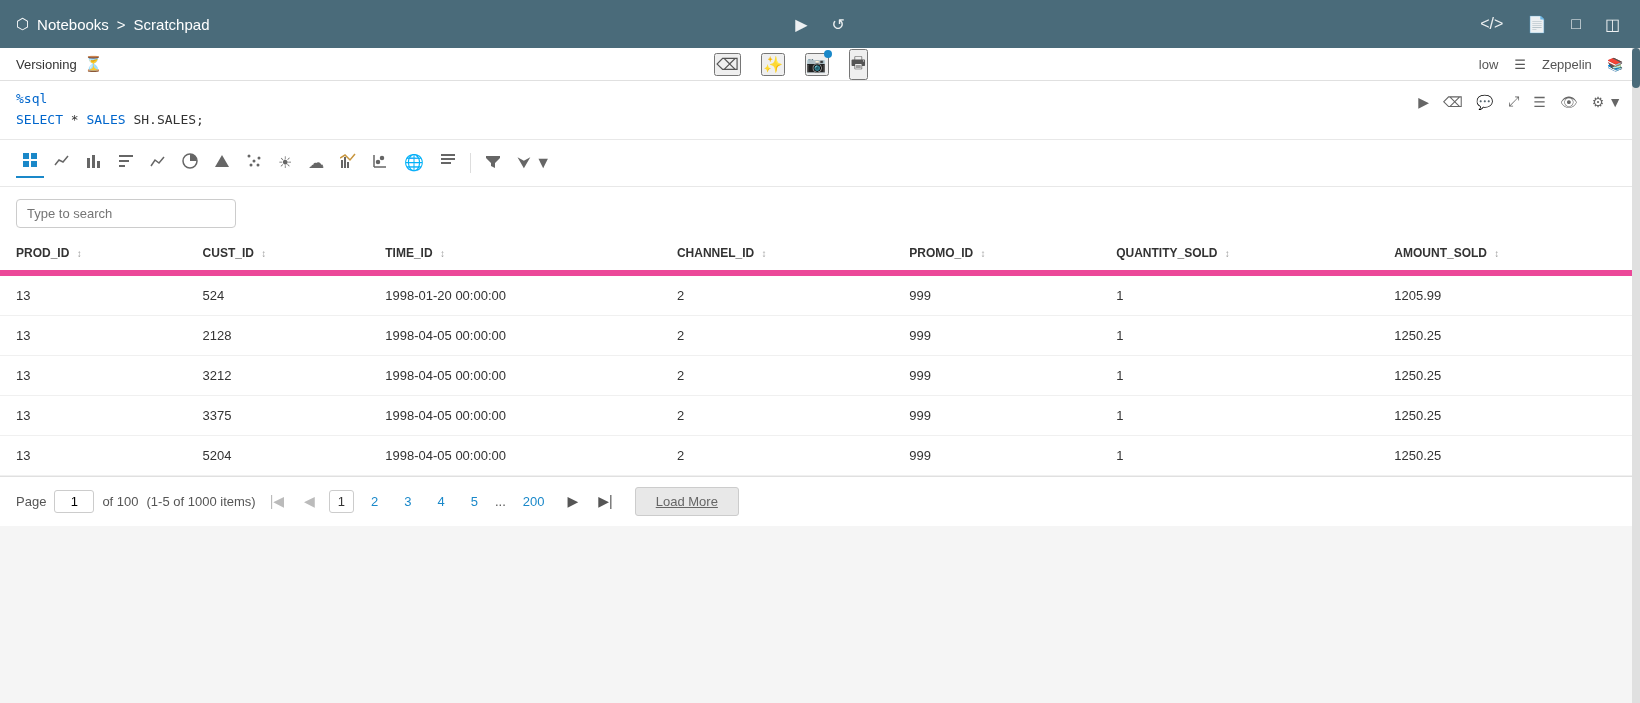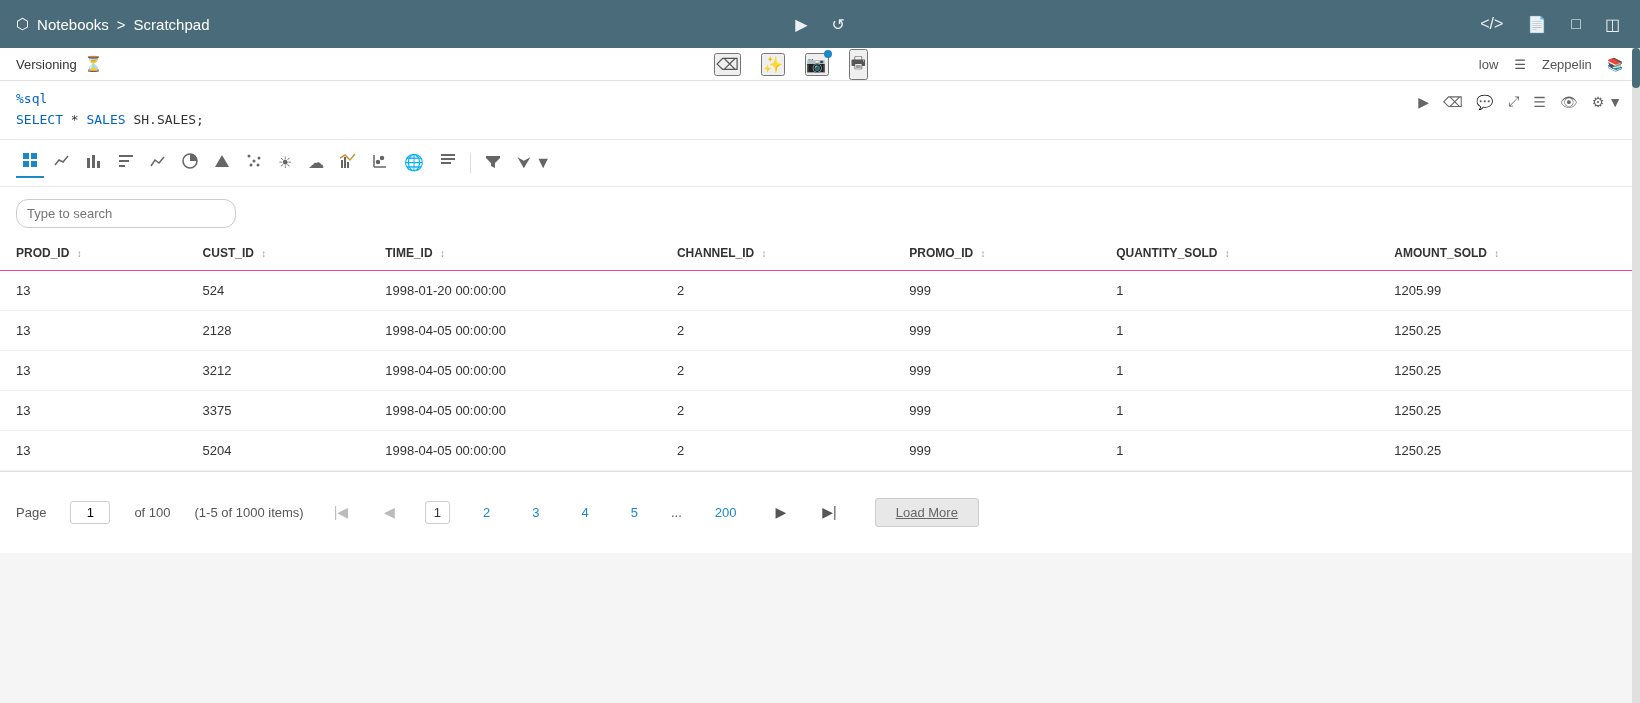--- a/index.html
+++ b/index.html
@@ -129,21 +129,21 @@
     }
     .viz-separator { width: 1px; height: 20px; background: #ddd; margin: 0 4px; }
 
     
     .search-area {
       padding: 12px 16px 8px;
       background: white;
     }
     .search-input {
       border: 1px solid #ccc;
-      border-radius: 12px;
+      border-radius: 4px;
       padding: 6px 10px;
       font-size: 13px;
       width: 220px;
       color: #999;
       outline: none;
     }
 
     
     .table-container {
       background: white;
@@ -152,21 +152,21 @@
     table {
       width: 100%;
       border-collapse: collapse;
     }
     thead th {
       text-align: left;
       padding: 10px 16px;
       font-weight: 600;
       font-size: 12px;
       color: #333;
-      border-bottom: 1px solid #ec4899;
+      border-bottom: 6px solid #ec4899;
       white-space: nowrap;
       cursor: pointer;
     }
     thead th .sort-icon {
       display: inline-block;
       font-size: 10px;
       color: #999;
       margin-left: 4px;
     }
     tbody tr {
@@ -175,24 +175,24 @@
     tbody td {
       padding: 12px 16px;
       color: #333;
       font-size: 13px;
     }
 
     
     .pagination-bar {
       display: flex;
       align-items: center;
-      padding: 26px 16px;
+      padding: 10px 16px;
       background: white;
       border-top: 1px solid #e0e0e0;
-      gap: 24px;
+      gap: 8px;
     }
     .pagination-bar .page-label { color: #555; font-size: 13px; }
     .page-input {
       width: 40px;
       border: 1px solid #ccc;
       border-radius: 3px;
       padding: 3px 6px;
       text-align: center;
       font-size: 13px;
     }

